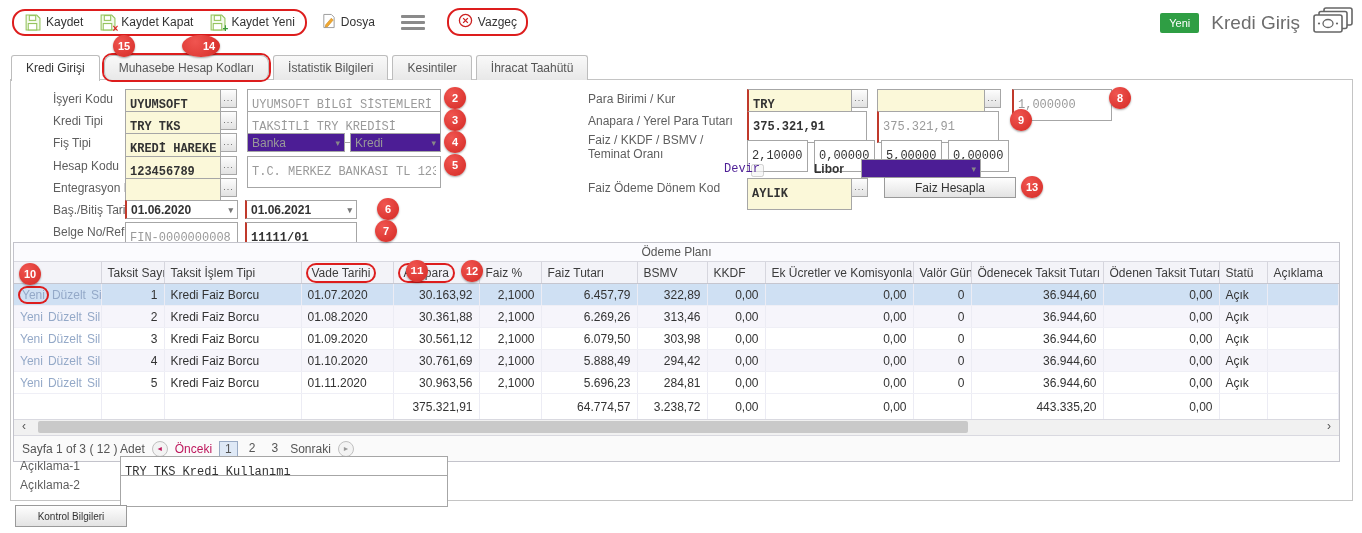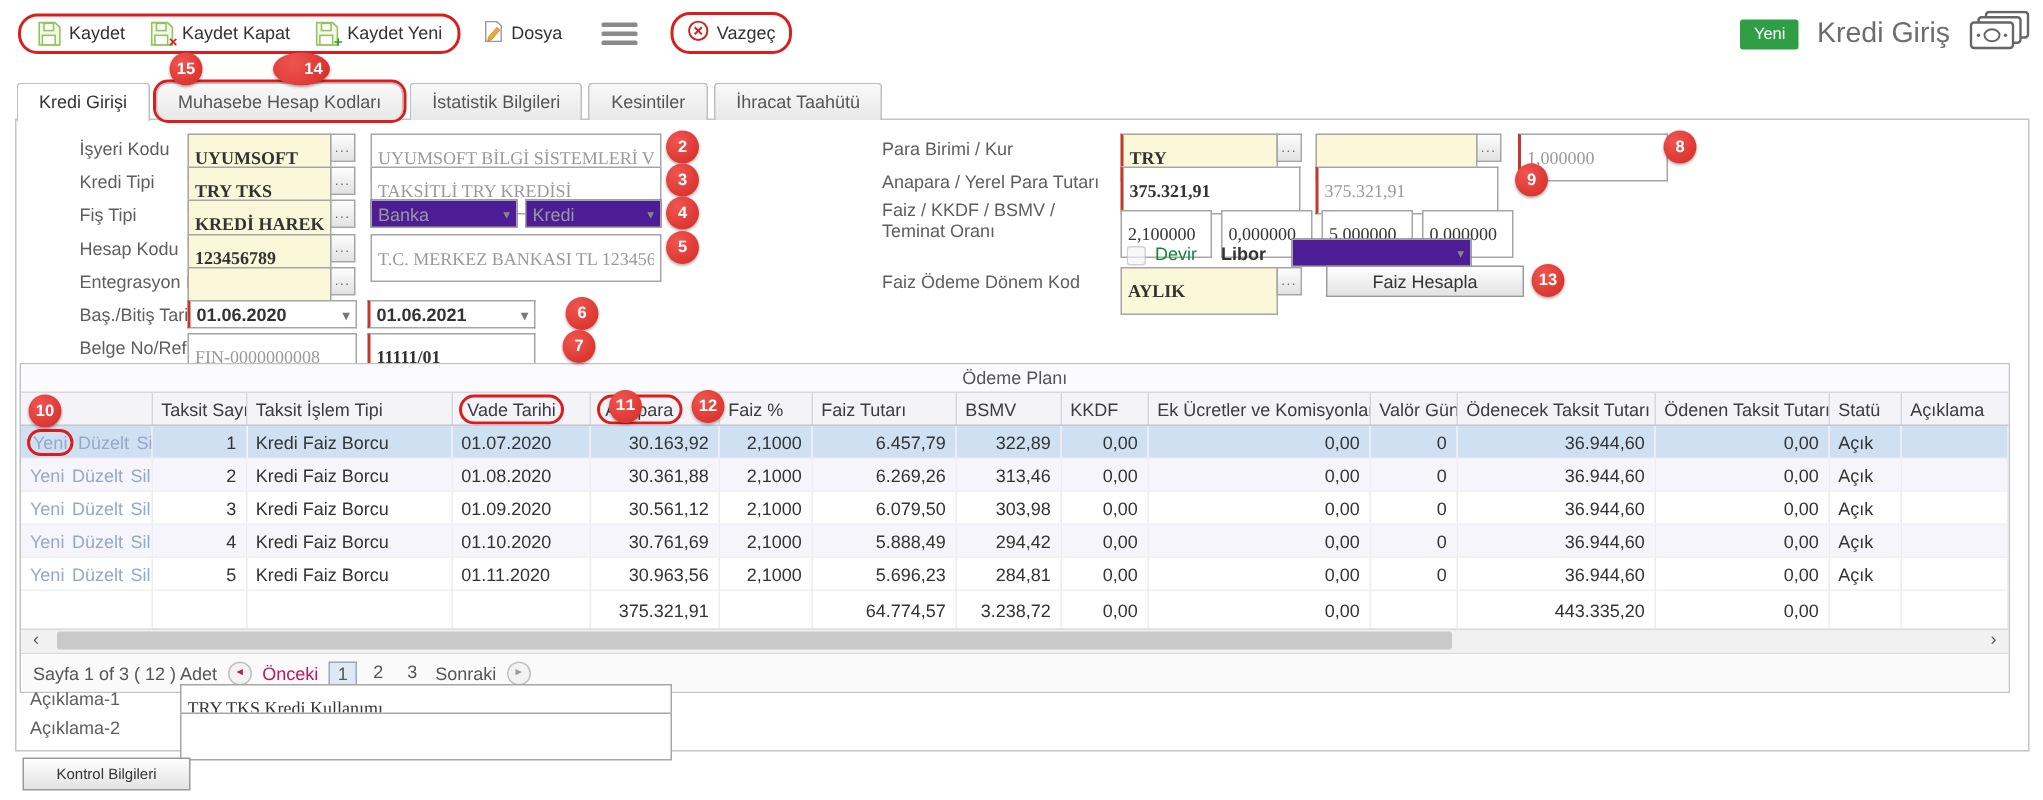--- a/index.html
+++ b/index.html
@@ -22,21 +22,21 @@
   
   .tabs{position:absolute;left:11px;top:55px;display:flex;gap:4px;z-index:2;}
   .tab{height:24px;line-height:24px;padding:0 14px;background:linear-gradient(#f9f9f9,#e8e8e8);
        border:1px solid #bdbdbd;border-bottom:none;border-radius:3px 3px 0 0;color:#555;cursor:pointer;white-space:nowrap;}
   .tab.active{background:#fff;color:#333;height:25px;z-index:3;}
   .tab.ringed{box-shadow:0 0 0 2px #dd1d1d;border-radius:8px;}
   
   .panel{position:absolute;left:10px;top:79px;width:1341px;height:420px;border:1px solid #c4c4c4;background:#fff;}
   .lbl{position:absolute;color:#5e5e5e;white-space:nowrap;z-index:4;}
   .inp{position:absolute;height:32px;box-sizing:border-box;border:1px solid #a6a6a6;background:#fff;
-       font-family:Liberation Serif, serif;font-size:12px;color:#333;padding:0 4px;z-index:4;}
+       font-family:Liberation Mono, monospace;font-size:12px;color:#333;padding:0 4px;z-index:4;}
   .inp.yellow{background:#fbf8d9;}
   .inp.bold{font-weight:bold;}
   .inp.graytext{color:#9a9a9a;}
   .inp.redleft{border-left:2px solid #c0392b;}
   .lk{position:absolute;width:17px;height:19px;box-sizing:border-box;border:1px solid #a6a6a6;
       background:linear-gradient(#fdfdfd,#e2e2e2);font-size:9px;color:#666;text-align:center;line-height:17px;
       cursor:pointer;z-index:4;letter-spacing:1px;}
   .selbox{position:absolute;height:19px;box-sizing:border-box;border:1px solid #a6a6a6;background:#4c1d95;
           display:flex;align-items:center;padding:0 4px;color:#999;z-index:4;cursor:pointer;}
   .selbox .caret{margin-left:auto;color:#888;font-size:9px;}
@@ -222,21 +222,21 @@
   <input class="inp bold redleft" style="left: 747px; top: 111px; width: 120px;" readonly="" value="375.321,91">
   <input class="inp graytext redleft" style="left: 877px; top: 111px; width: 122px;" readonly="" value="375.321,91">
 
   <span class="lbl" style="left:588px;top:133px;width:160px;white-space:normal;line-height:14px;">Faiz / KKDF / BSMV / Teminat Oranı</span>
   <input class="inp" style="left: 747px; top: 140px; width: 61px;" readonly="" value="2,100000">
   <input class="inp" style="left: 814px; top: 140px; width: 61px;" readonly="" value="0,000000">
   <input class="inp" style="left: 881px; top: 140px; width: 61px;" readonly="" value="5,000000">
   <input class="inp" style="left: 948px; top: 140px; width: 61px;" readonly="" value="0,000000">
 
   <input type="checkbox" class="chk" style="left: 747px; top: 161px;" disabled="">
-  <span class="lbl" style="left:770px;top:162px;color:#15803d;">Devir</span>
+  <span class="lbl" style="left:724px;top:162px;color:#4c1d95;font-family:Liberation Mono, monospace;">Devir</span>
   <span class="lbl" style="left:814px;top:162px;color:#333;font-weight:bold;">Libor</span>
   <span class="selbox" style="left:861px;top:159px;width:120px;">
     <span></span>
       <span class="caret">▾</span>
   </span>
 
   <span class="lbl" style="left:588px;top:181px;">Faiz Ödeme Dönem Kod</span>
   <input class="inp yellow bold" style="left: 747px; top: 178px; width: 105px;" readonly="" value="AYLIK">
   <span class="lk" style="left:851px;top:178px;">...</span>
   <button class="btn-gray" style="left:884px;top:177px;width:132px;height:21px;font-size:12px;font-family:inherit;">Faiz Hesapla</button>

